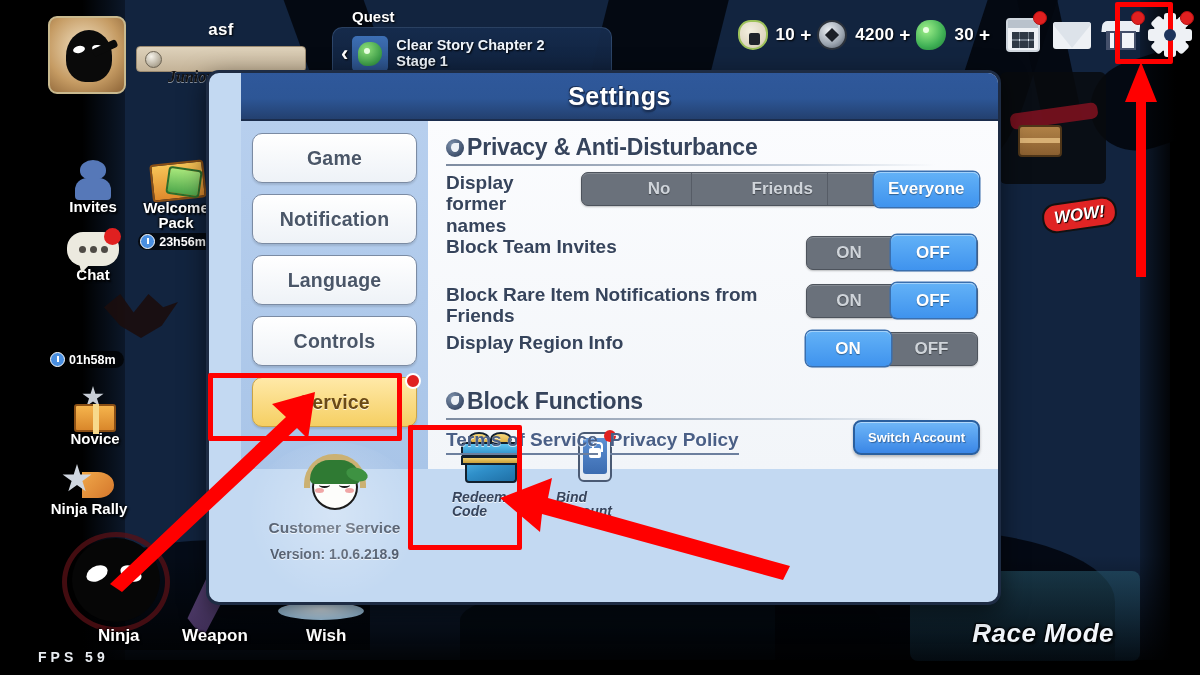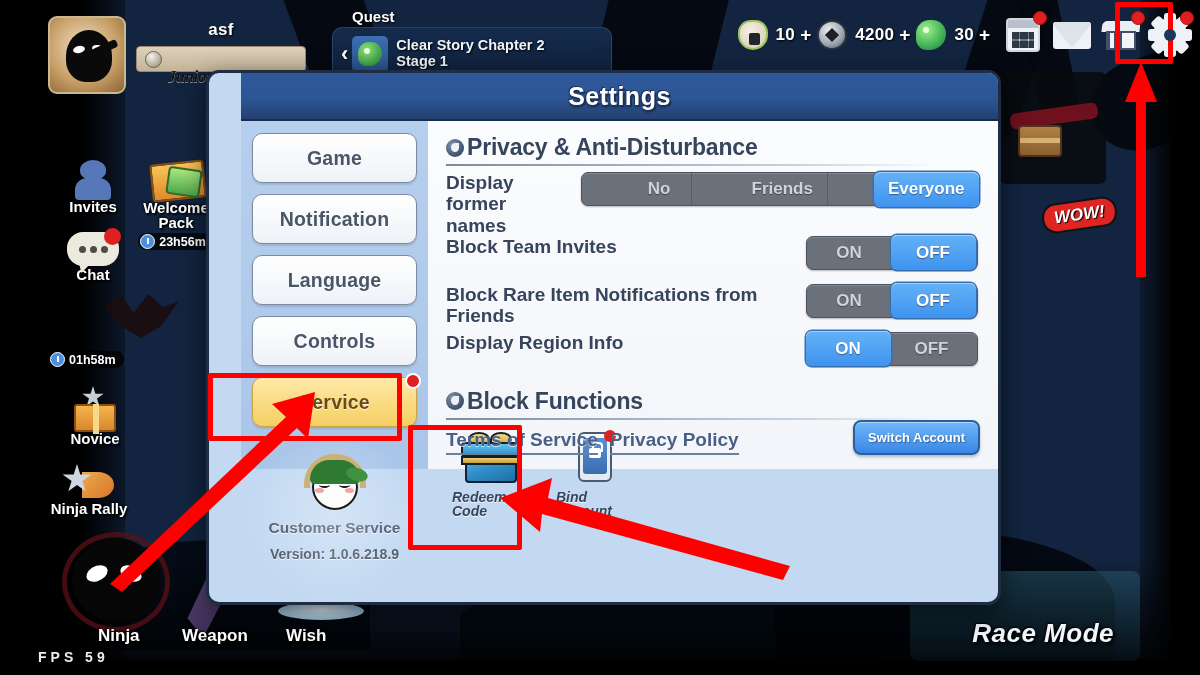--- a/index.html
+++ b/index.html
@@ -260,21 +260,21 @@
   .wish-shape{ position:absolute; left:276px; top:556px; width:90px; height:74px;}
   .wish-portal{ position:absolute; left:20px; top:0; width:48px; height:52px; border-radius:50%;
     background:radial-gradient(circle at 50% 50%, #0a1422 18%, #7fa8cf 48%, #dfeefb 70%, #9ec0dd 100%);}
   .wish-pillar{ position:absolute; top:4px; width:11px; height:46px; border-radius:3px; background:linear-gradient(180deg,#e8e2d4,#b5443a);}
   .wish-pillar.l{ left:10px;} .wish-pillar.r{ left:68px;}
   .wish-base{ position:absolute; left:2px; top:46px; width:86px; height:18px; border-radius:50%;
     background:radial-gradient(ellipse at 50% 40%, #e7f3fb, #9dc2dd 70%, #5f86a8);}
 
   .bottom-lbl { position:absolute; color:#fff; font-size:17px; font-weight:bold;
     text-shadow:1.5px 1.5px 2px #000,-1px -1px 2px #000; }
-  .bl-ninja{ left:98px; top:626px;} .bl-weapon{ left:182px; top:626px;} .bl-wish{ left:286px; top:626px;}
+  .bl-ninja{ left:98px; top:626px;} .bl-weapon{ left:182px; top:626px;} .bl-wish{ left:306px; top:626px;}
 
   
   .chest-box{ position:absolute; left:1018px; top:125px; width:44px; height:32px; border-radius:4px;
     background:linear-gradient(180deg,#b08146,#8a5f30); border:2px solid #4e3518;}
   .chest-box:after{content:""; position:absolute; left:0; top:11px; width:40px; height:5px; background:#d8b074;}
   .dark-card{ position:absolute; left:1000px; top:72px; width:106px; height:112px; background:rgba(8,10,14,.86); border-radius:6px;}
   .red-slash{ position:absolute; left:1010px; top:108px; width:88px; height:16px; background:#8a1220; border-radius:6px; transform:rotate(-8deg); opacity:.8;}
   .wow-bubble{ position:absolute; left:1042px; top:200px; }
   .wow-bubble .b{
     background:#e02424; color:#fff; font-size:17px; font-weight:bold; font-style:italic;

